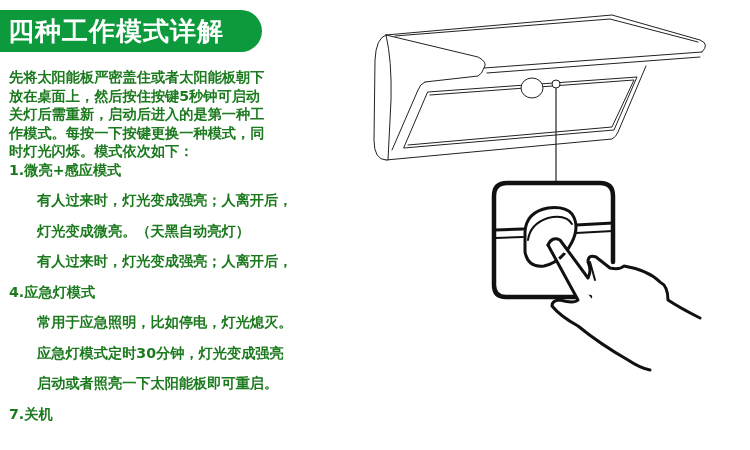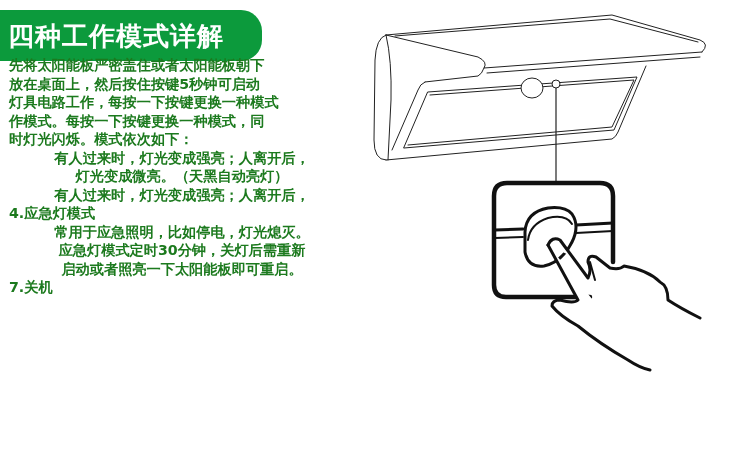--- a/index.html
+++ b/index.html
@@ -1,67 +1,68 @@
 <!DOCTYPE html>
 <html><head>
 <meta charset="utf-8">
 <style>
   html, body { margin:0; padding:0; }
   body {
     width:750px; height:450px; background:#ffffff; position:relative; overflow:hidden;
     font-family: "DejaVu Sans", "Liberation Sans", sans-serif;
   }
   .banner {
-    position:absolute; left:0; top:10px; width:262px; height:51px;
+    position:absolute; left:0; top:10px; width:262px; height:42px;
     background:#0c9a3c; border-radius:0 21px 21px 0;
     display:flex; align-items:center;
   }
   .banner-title {
     color:#ffffff; font-weight:bold; font-size:26px; letter-spacing:1px;
     padding-left:8px; line-height:42px; white-space:nowrap;
   }
   .instructions {
-    position:absolute; left:9px; top:56px; width:330px;
+    position:absolute; left:9px; top:68px; width:330px;
     color:#1c7a1e; font-weight:bold; font-size:14.2px; line-height:18.5px;
   }
   .para { margin:0; }
   .mode-title { margin:0; }
-  .mode-desc { margin:0; padding-left:16px;text-align:center; }
+  .mode-desc { margin:12px; padding-left:16px; }
   .illustration { position:absolute; left:0; top:0; width:750px; height:450px; }
 </style>
 </head>
 <body>
 
 <div class="banner">
   <span class="banner-title">四种工作模式详解</span>
 </div>
 
 <div class="instructions">
   <div class="para">
     <div>先将太阳能板严密盖住或者太阳能板朝下</div>
     <div>放在桌面上，然后按住按键5秒钟可启动</div>
-    <div>灯具电路工作，每按一下按键更换一种模式</div>
+    <div>关灯后需重新，启动后进入的是第一种工</div>
     <div>作模式。每按一下按键更换一种模式，同</div>
     <div>时灯光闪烁。模式依次如下：</div>
   </div>
 
   <div>
+    <div class="mode-title">1.微亮+感应模式</div>
     <div class="mode-desc">有人过来时，灯光变成强亮；人离开后，</div>
     <div class="mode-desc">灯光变成微亮。（天黑自动亮灯）</div>
   </div>
 
   <div>
     <div class="mode-desc">有人过来时，灯光变成强亮；人离开后，</div>
   </div>
 
 
   <div>
     <div class="mode-title">4.应急灯模式</div>
     <div class="mode-desc">常用于应急照明，比如停电，灯光熄灭。</div>
-    <div class="mode-desc">应急灯模式定时30分钟，关灯后需重新</div>
+    <div class="mode-desc">应急灯模式定时30分钟，灯光变成强亮</div>
     <div class="mode-desc">启动或者照亮一下太阳能板即可重启。</div>
   </div>
 
   <div>
     <div class="mode-title">7.关机</div>
   </div>
 </div>
 
 <svg class="illustration" viewBox="0 0 750 450">
   <g fill="none" stroke="#222" stroke-width="1" stroke-linejoin="round" stroke-linecap="round">

